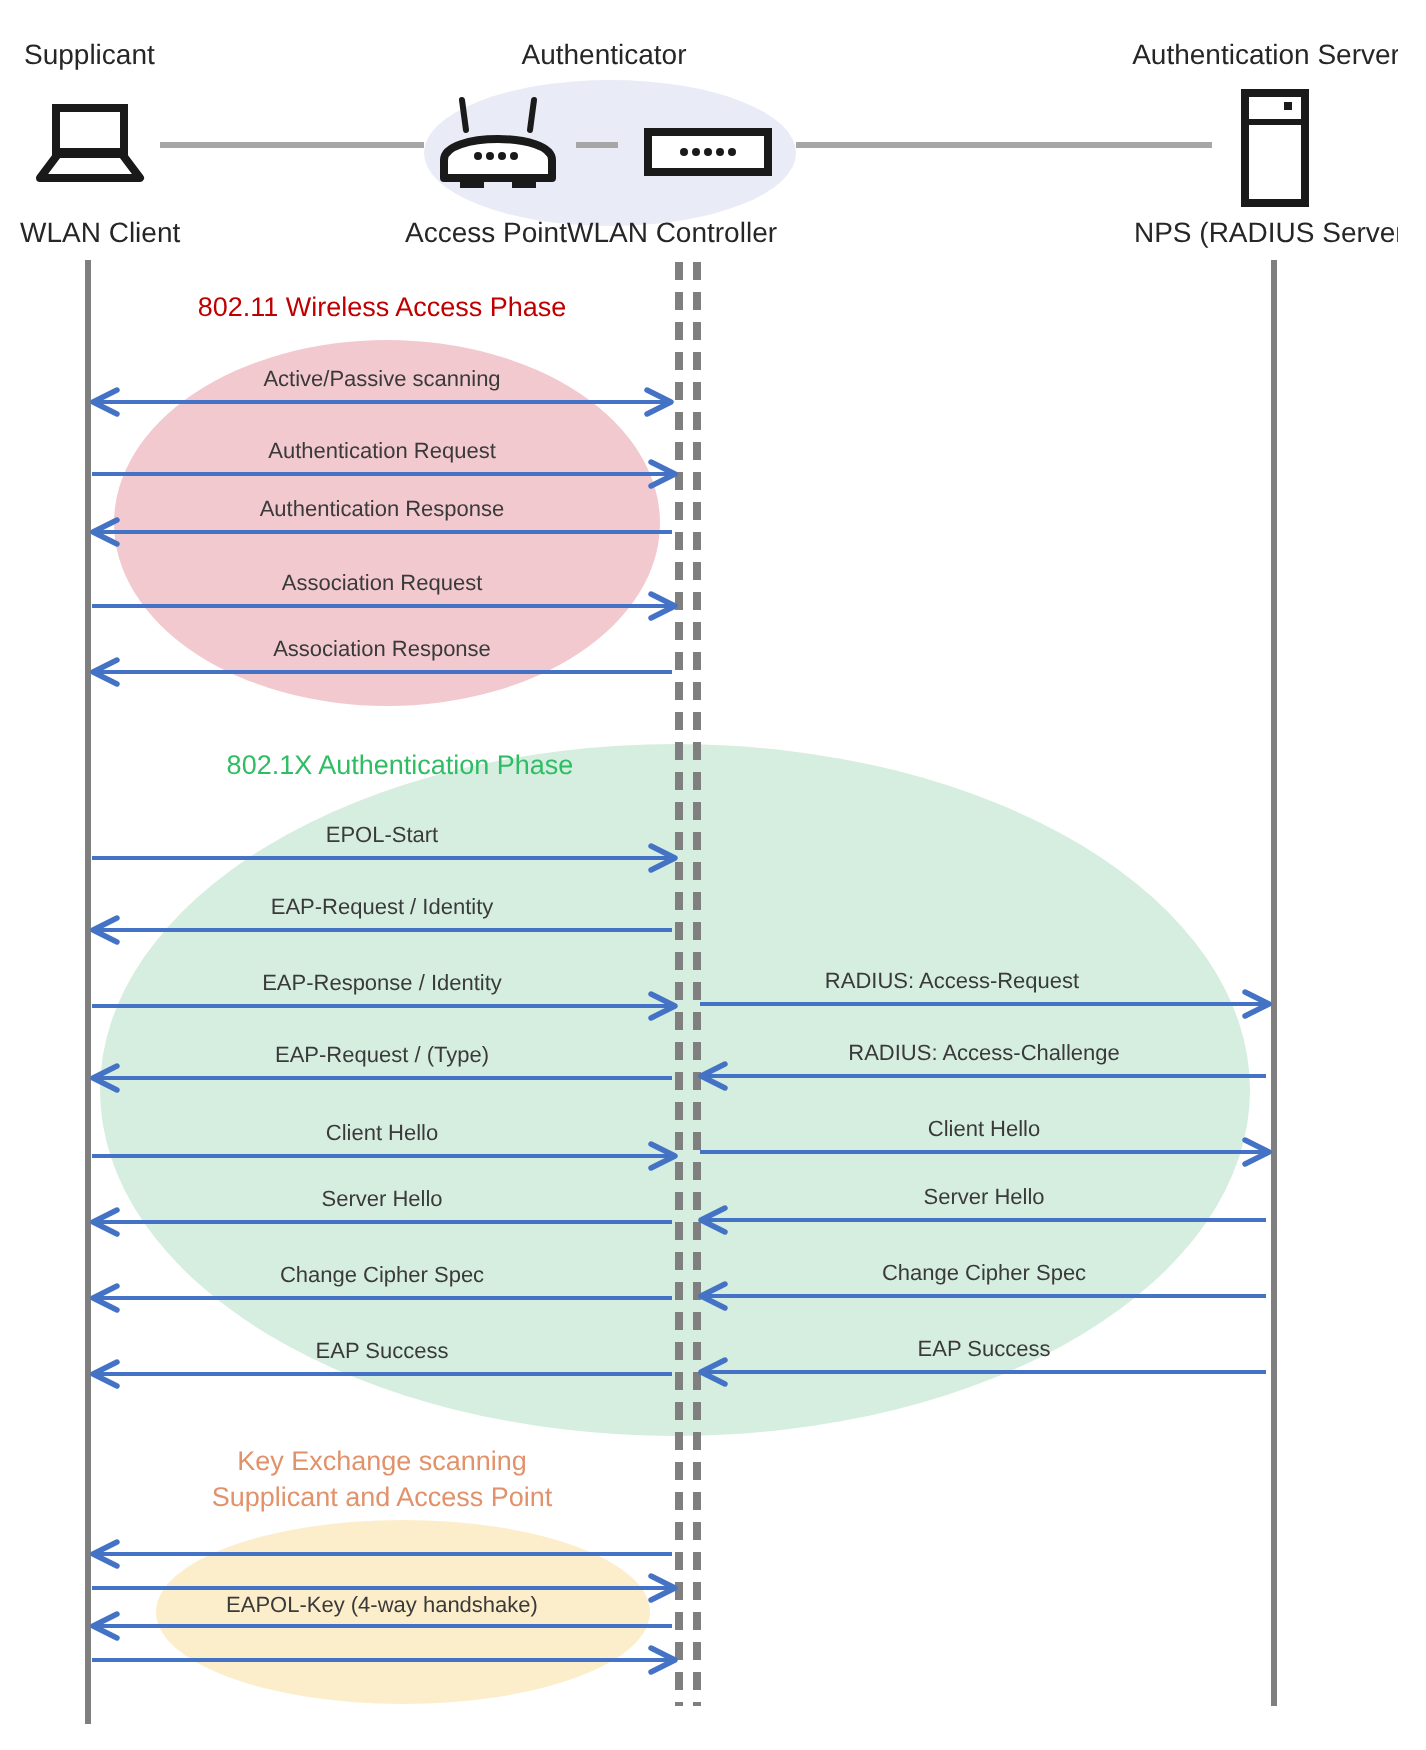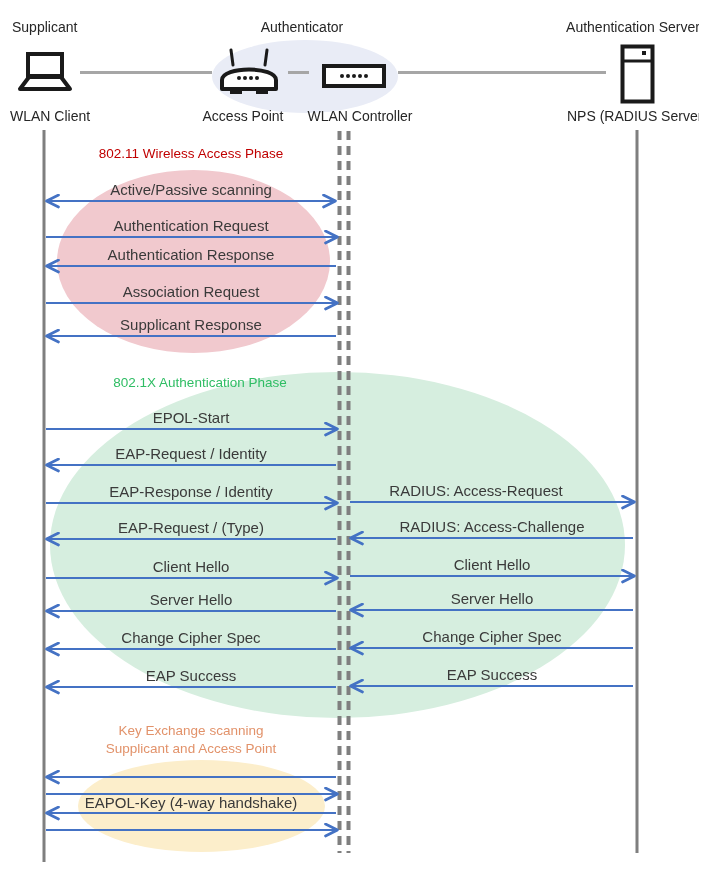--- a/index.html
+++ b/index.html
@@ -9,21 +9,21 @@
   }
   .ellipse{position:absolute;border-radius:50%;z-index:1;}
   .header-ellipse{left:212px;top:40px;width:186px;height:73px;background:#E9ECF6;}
   .pink-ellipse{left:57px;top:170px;width:273px;height:183px;background:#F1C9CE;}
   .green-ellipse{left:50px;top:372px;width:575px;height:346px;background:#D6EEDF;}
   .yellow-ellipse{left:78px;top:760px;width:247px;height:92px;background:#FCEECB;}
   .overlay{position:absolute;left:0;top:0;z-index:2;}
   .icon{position:absolute;z-index:3;}
   .lbl{
     position:absolute;z-index:4;transform:translateX(-50%);
-    white-space:nowrap;font-size:15px;color:#3A3A3A;line-height:16px;
+    white-space:nowrap;font-size:11px;color:#3A3A3A;line-height:16px;
   }
   .lbl.no-center{transform:none;}
   .role-lbl,.dev-lbl{font-size:14px;color:#262626;}
   .phase-title{font-size:13.5px;}
   .title-red{color:#C00000;}
   .title-green{color:#2FBD64;}
   .title-orange{color:#E2926A;text-align:center;line-height:18px;}
 </style>
 </head>
 <body>
@@ -62,21 +62,21 @@
     <circle cx="44" cy="12" r="2" fill="#1a1a1a"></circle>
   </svg>
   <svg class="icon" style="left:620px;top:44px;" width="35" height="60" viewBox="0 0 35 60">
     <rect x="2.5" y="2.5" width="30" height="55" fill="#ffffff" stroke="#1a1a1a" stroke-width="4"></rect>
     <path d="M2.5 17 H32.5" stroke="#1a1a1a" stroke-width="3"></path>
     <rect x="22" y="7" width="4" height="4" fill="#1a1a1a"></rect>
   </svg>
 
   <div class="lbl no-center dev-lbl" style="left:10px;top:108px;">WLAN Client</div>
   <div class="lbl dev-lbl" style="left:243px;top:108px;text-align:right;">Access Point</div>
-  <div class="lbl dev-lbl" style="left:360px;top:108px;">WLAN Controller</div>
+  <div class="lbl dev-lbl" style="left:336px;top:108px;">WLAN Controller</div>
   <div class="lbl dev-lbl" style="left:637px;top:108px;">NPS (RADIUS Server)</div>
 
   <svg class="overlay" width="713" height="875" viewBox="0 0 713 875">
     <defs>
       <marker id="ah" viewBox="0 0 10 10" refX="8" refY="5" markerWidth="7.5" markerHeight="7.5" orient="auto-start-reverse">
         <path d="M1,1 L9,5 L1,9" fill="none" stroke="#4472C4" stroke-width="1.8" stroke-linecap="round" stroke-linejoin="round"></path>
       </marker>
     </defs>
 
     <g stroke="#A6A6A6" stroke-width="3">
@@ -127,21 +127,21 @@
   <div class="lbl phase-title title-green" style="left:200px;top:375px;">802.1X Authentication Phase</div>
   <div class="lbl phase-title title-orange" style="left:191px;top:722px;">
     <div>Key Exchange scanning</div>
     <div>Supplicant and Access Point</div>
   </div>
 
   <div class="lbl" style="left:191px;top:182px;">Active/Passive scanning</div>
   <div class="lbl" style="left:191px;top:218px;">Authentication Request</div>
   <div class="lbl" style="left:191px;top:247px;">Authentication Response</div>
   <div class="lbl" style="left:191px;top:284px;">Association Request</div>
-  <div class="lbl" style="left:191px;top:317px;">Supplicant Response</div>
+  <div class="lbl" style="left:191px;top:317px;">Association Response</div>
 
   <div class="lbl" style="left:191px;top:410px;">EPOL-Start</div>
   <div class="lbl" style="left:191px;top:446px;">EAP-Request / Identity</div>
   <div class="lbl" style="left:191px;top:484px;">EAP-Response / Identity</div>
   <div class="lbl" style="left:191px;top:520px;">EAP-Request / (Type)</div>
   <div class="lbl" style="left:191px;top:559px;">Client Hello</div>
   <div class="lbl" style="left:191px;top:592px;">Server Hello</div>
   <div class="lbl" style="left:191px;top:630px;">Change Cipher Spec</div>
   <div class="lbl" style="left:191px;top:668px;">EAP Success</div>
 

